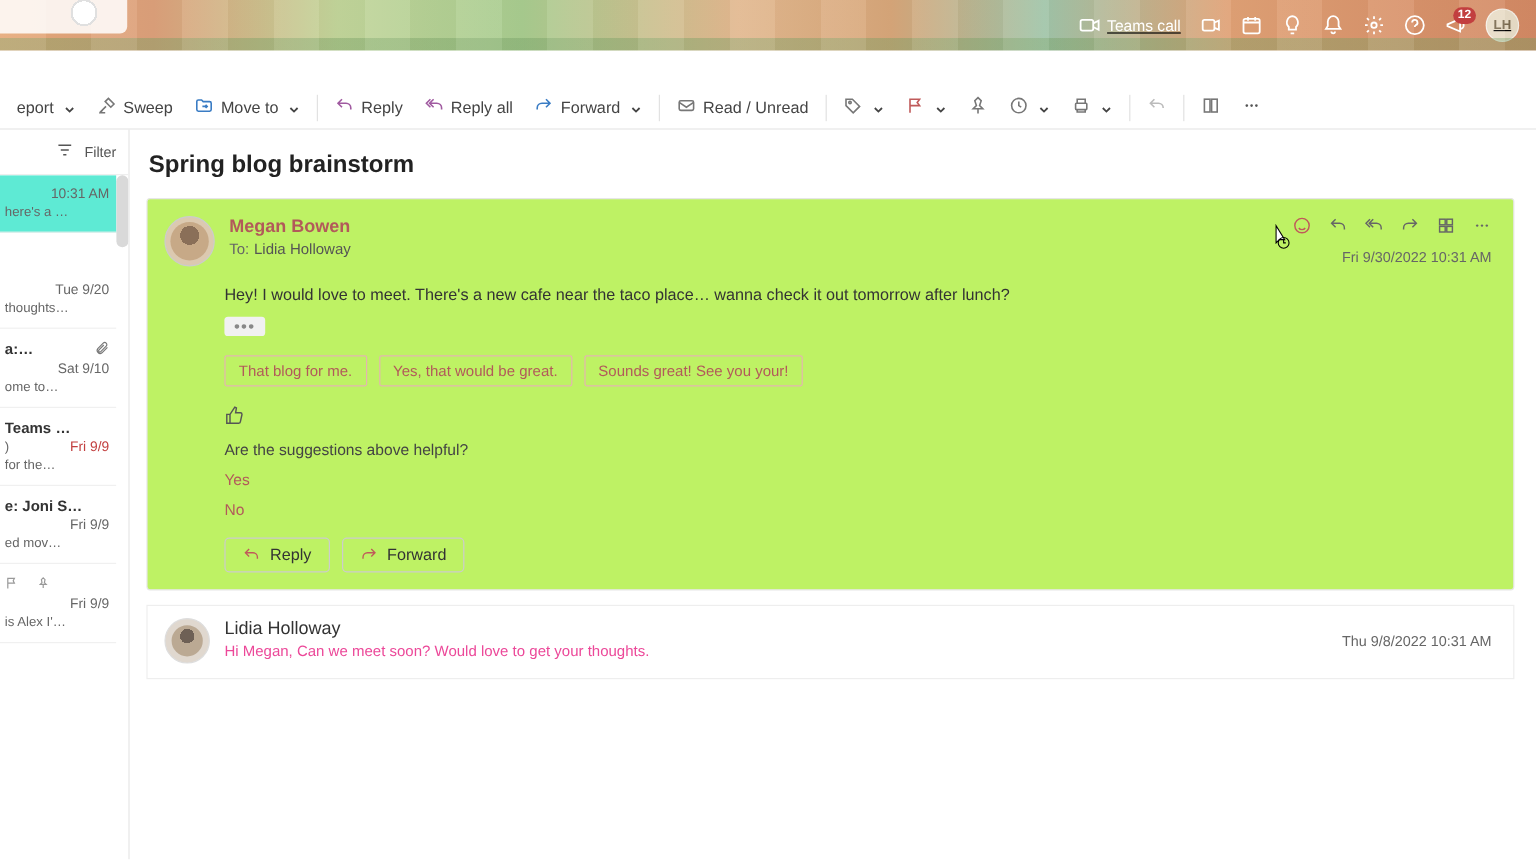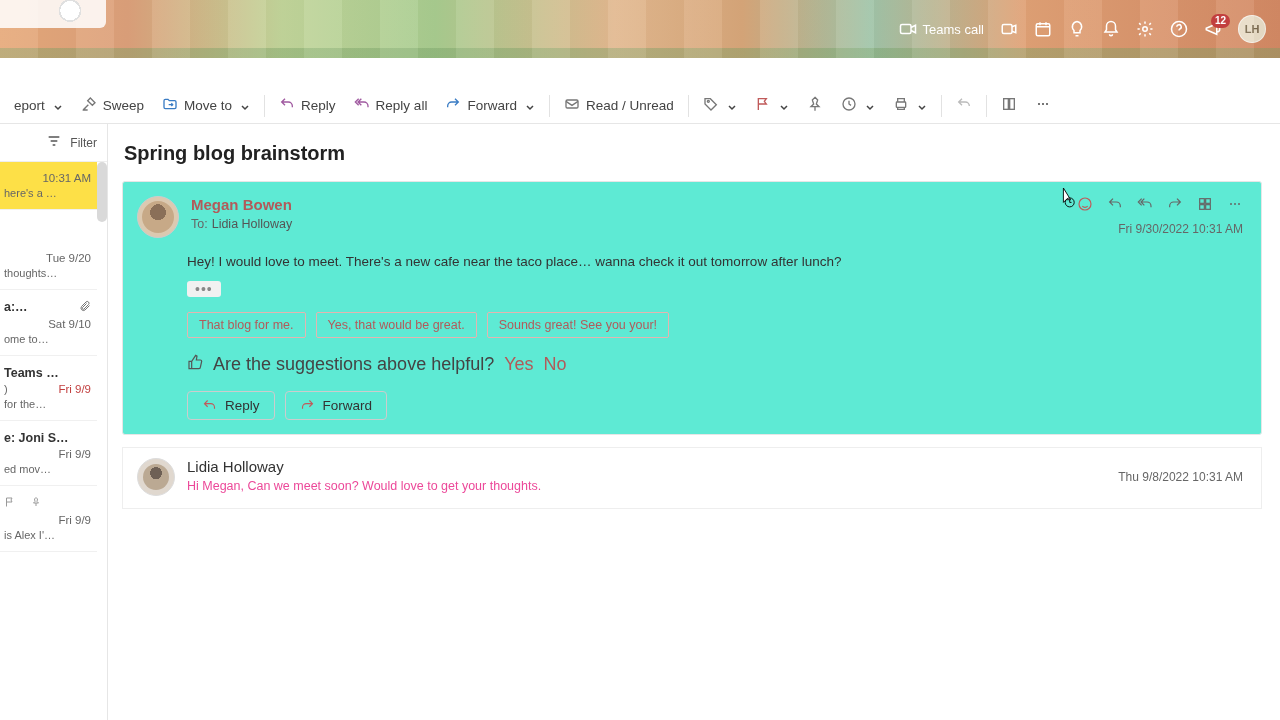--- a/index.html
+++ b/index.html
@@ -1,26 +1,27 @@
 <!DOCTYPE html>
 <html><head>
 <meta charset="utf-8">
 <style>
 * { box-sizing: border-box; margin: 0; padding: 0; font-family: "Segoe UI", Arial, sans-serif; }
 html, body { width: 1280px; height: 720px; overflow: hidden; background: #fff; }
 
 
 .banner {
-  height: 58px;
+  height: 42px;
   background: linear-gradient(90deg, #e6a97a 0%, #dca07a 10%, #c2d59a 22%, #a8cc8f 34%, #e2b88f 48%, #d7a679 58%, #a0c4a8 68%, #e0a175 80%, #d38964 100%);
   position: relative;
   display: flex;
   align-items: center;
   justify-content: flex-end;
   padding: 0 14px;
+  text-decoration: underline;
 }
 .banner::before {
   content: "";
   position: absolute; inset: 0;
   background:
     repeating-linear-gradient(90deg, rgba(255,255,255,0.08) 0 38px, rgba(0,0,0,0.02) 38px 76px),
     linear-gradient( to top, rgba(117,160,100,0.4) 0 10px, transparent 10px );
   pointer-events: none;
 }
 .banner-tab {
@@ -66,49 +67,49 @@
 
 .main { display: flex; height: calc(720px - 46px - 30px - 36px); }
 .listcol {
   width: 108px; border-right: 1px solid #e6e6e6; position: relative;
   overflow: hidden; font-size: 12px; color: #555;
 }
 .filterbar { height: 38px; display: flex; align-items: center; justify-content: flex-end; gap: 8px; padding: 0 10px; border-bottom: 1px solid #eee; }
 .filterbar svg { width: 16px; height: 16px; }
 .msglist { position: absolute; top: 38px; left: 0; right: 10px; bottom: 0; overflow: hidden; }
 .msgitem { padding: 10px 6px 10px 4px; border-bottom: 1px solid #f0f0f0; display: flex; flex-direction: column; gap: 3px; position: relative; }
-.msgitem.sel { background: #fde047; }
+.msgitem.sel { background: #5eead4; }
 .msgitem .t { text-align: right; color: #666; font-size: 11.5px; }
 .msgitem .p { color: #666; font-size: 11px; white-space: nowrap; overflow: hidden; text-overflow: ellipsis; }
 .msgitem .n { color: #333; font-size: 12.5px; font-weight: 600; white-space: nowrap; overflow: hidden; text-overflow: ellipsis; }
 .msgitem .t.red { color: #c23f3f; }
 .scrollb { position: absolute; top: 38px; right: 0; width: 10px; height: 60px; background: #d9d9d9; border-radius: 5px; }
 
 
 .read { flex: 1; padding: 14px 18px 0 14px; overflow: hidden; }
 .subject { font-size: 20px; font-weight: 600; color: #222; margin: 4px 0 16px 2px; }
-.card { border: 1px solid #e6e6e6; border-radius: 3px; padding: 14px 18px 14px 14px; margin-bottom: 12px; background: #5eead4; position: relative; }
+.card { border: 1px solid #e6e6e6; border-radius: 3px; padding: 14px 18px 14px 14px; margin-bottom: 12px; background: #bef264; position: relative; }
 .mh { display: flex; gap: 12px; }
 .mh .av { width: 42px; height: 42px; border-radius: 50%; background: #dcc9b0; border: 1px solid #ccc; flex-shrink: 0; position: relative; overflow: hidden; }
 .mh .av::after { content:""; position:absolute; inset:4px; border-radius:50%; background: radial-gradient(circle at 50% 35%, #8a6f58 0 30%, #c7a987 30% 100%); }
 .mh .info { flex: 1; }
 .from { font-size: 15px; font-weight: 600; color: #b25a5a; margin-bottom: 4px; }
 .from.dk { color: #333; font-weight: 500; }
 .to { font-size: 12.5px; color: #555; }
 .to .lab { color: #666; margin-right: 4px; }
 .mh .actions { display: flex; gap: 14px; align-items: center; color: #666; }
 .mh .actions svg { width: 16px; height: 16px; cursor: pointer; }
 .mh .actions .react svg { stroke: #c05a5a; }
 .date { font-size: 12px; color: #666; text-align: right; margin-top: 6px; }
 .body { font-size: 13.5px; color: #333; margin: 14px 0 8px 50px; line-height: 1.5; }
 .body2 { font-size: 12.5px; color: #ec4899; margin: 4px 0 0 50px; }
 .dots { display: inline-block; padding: 1px 8px; background: #f1f1f1; color: #888; border-radius: 3px; font-size: 14px; line-height: 14px; letter-spacing: 1px; margin-left: 50px; }
 .suggs { display: flex; gap: 10px; margin: 14px 0 0 50px; }
 .sugg { border: 1px solid #e4b5b0; color: #b25a5a; font-size: 12.5px; padding: 5px 11px; border-radius: 2px; cursor: pointer; }
-.fb { display: flex; align-items: flex-end; gap: 10px; margin: 16px 0 0 50px; font-size: 18px; color: #444; }
+.fb { display: flex; align-items: flex-start; gap: 10px; margin: 16px 0 0 50px; font-size: 13px; color: #444; flex-direction: column; }
 .fb svg { width: 16px; height: 16px; }
 .fb a { color: #b25a5a; cursor: pointer; }
 .rbtns { display: flex; gap: 10px; margin: 16px 0 0 50px; }
 .rbtn { display: inline-flex; align-items: center; gap: 8px; border: 1px solid #ccc; border-radius: 4px; padding: 6px 14px; font-size: 13.5px; color: #333; cursor: pointer; }
 .rbtn svg { width: 15px; height: 15px; stroke: #c05a5a; }
 
 .card2 { border: 1px solid #eee; padding: 10px 18px 12px 14px; display: flex; gap: 12px; align-items: flex-start; }
 .card2 .av { width: 38px; height: 38px; border-radius: 50%; background: #e0d8cf; flex-shrink: 0; border:1px solid #ddd; position:relative; overflow:hidden;}
 .card2 .av::after { content:""; position:absolute; inset:5px; border-radius:50%; background: radial-gradient(circle at 50% 35%, #6e6055 0 28%, #bba993 28% 100%); }
 .card2 .info { flex: 1; }

